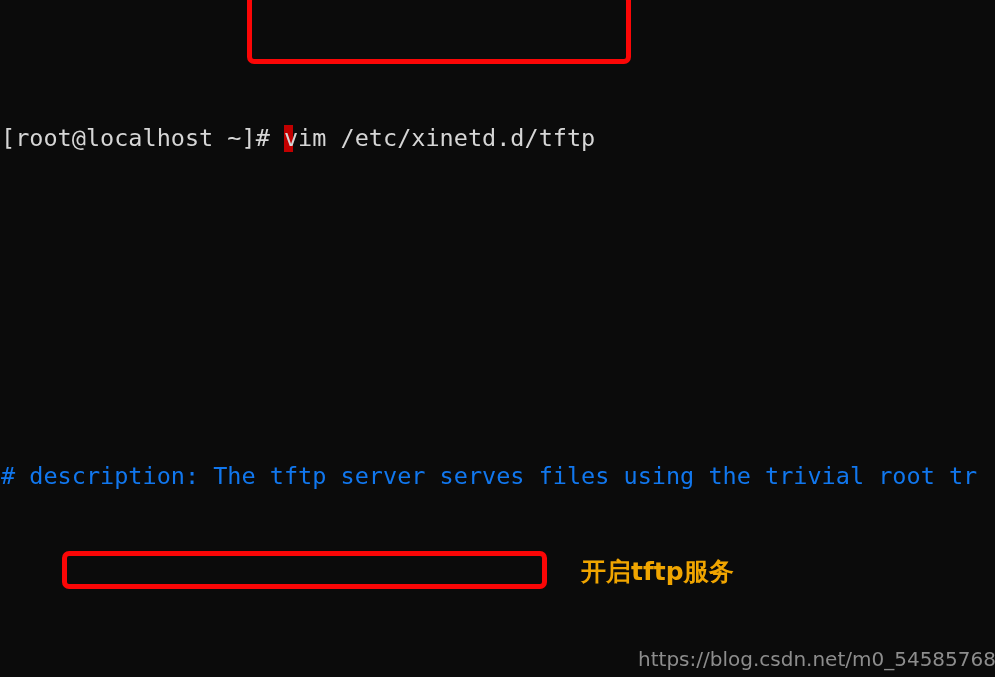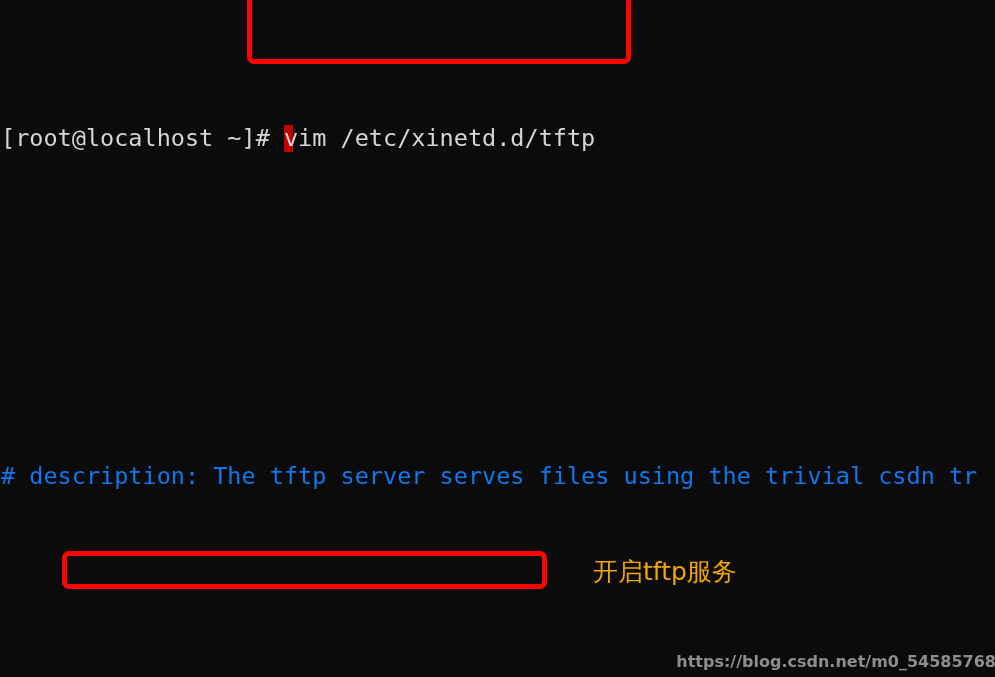--- a/index.html
+++ b/index.html
@@ -76,54 +76,52 @@
     height: 38px;
   }
 
   
   #annotation-cn {
     position: absolute;
     left: 581px;
     top: 555px;
     font-family: "DejaVu Sans", "Liberation Sans", sans-serif;
     font-size: 25px;
-    font-weight: 400;
+    font-weight: 700;
     color: #f0a500;
     white-space: pre;
-    margin-left: 12px;
   }
 
   
   #watermark {
     position: absolute;
     right: 11px;
     bottom: 6px;
     font-family: "DejaVu Sans", "Liberation Sans", sans-serif;
-    font-size: 16px;
+    font-size: 20px;
     color: #8d8d8d;
     white-space: pre;
-    font-weight: bold;
   }
 </style>
 </head>
 <body>
 
 <div id="terminal">
 
   <div class="screen">
 
     
     <div class="row"><span class="c-prompt">[root@localhost ~]# </span><span class="cursor-block"></span><span class="c-prompt">vim /etc/xinetd.d/tftp</span></div>
 
     
     <div class="row"> </div>
 
     
 
-    <div class="row"><span class="c-comment"># description: The tftp server serves files using the trivial csdn tr</span></div>
+    <div class="row"><span class="c-comment"># description: The tftp server serves files using the trivial root tr</span></div>
 
     
 
     
     
 
     
     
 
     

